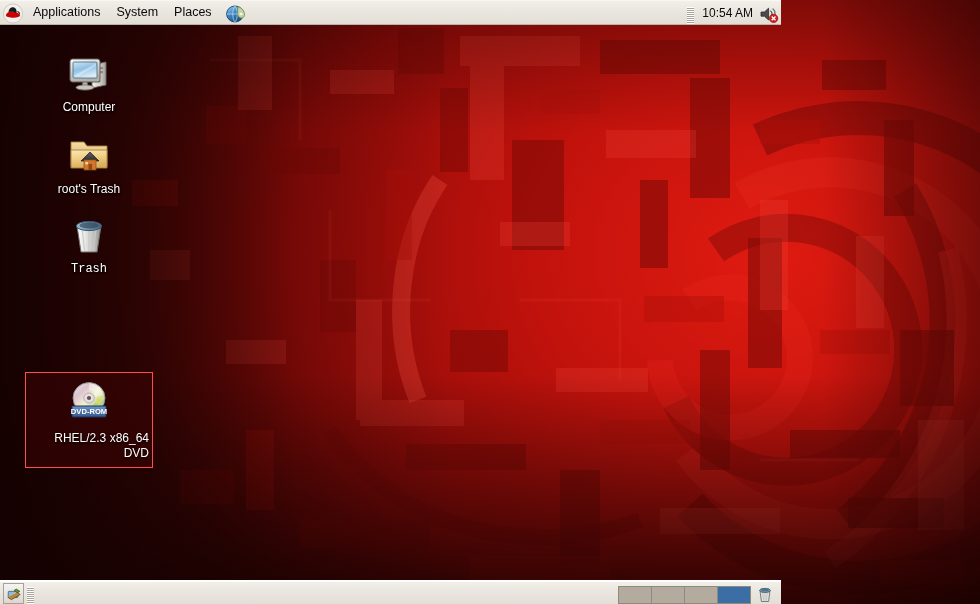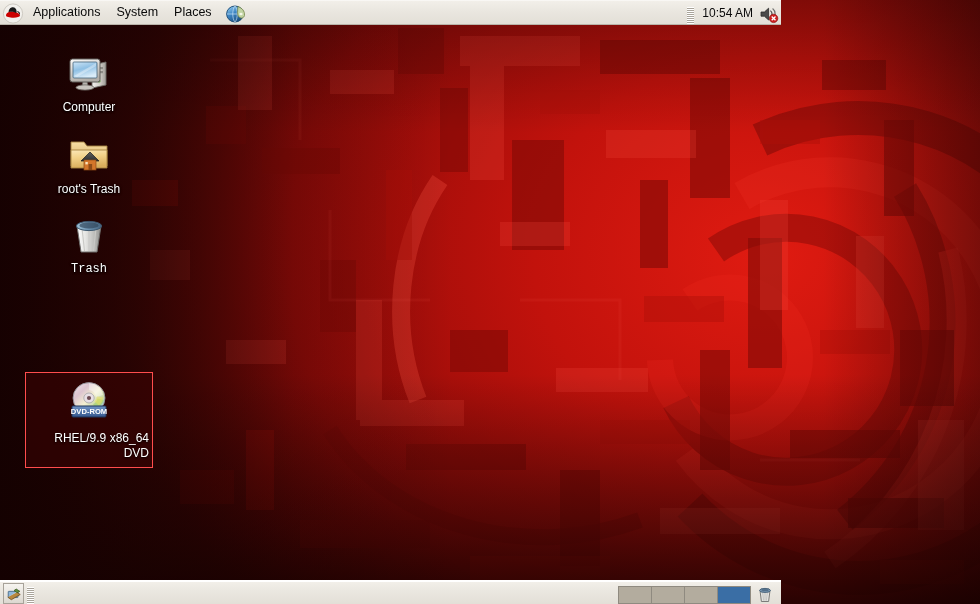--- a/index.html
+++ b/index.html
@@ -385,21 +385,21 @@
       <ellipse cx="24" cy="19" rx="16" ry="15.4" fill="url(#disc)" stroke="#8d8f96" stroke-width="0.9"></ellipse>
       <path d="M24 4 A 15 15 0 0 1 38 16 L31 18 A 8.4 8.4 0 0 0 24 11 Z" fill="#ffffff" opacity="0.40"></path>
       <path d="M31 30 A 15 15 0 0 0 39 21 L32.5 19.6 A 8.6 8.6 0 0 1 28 25.5 Z" fill="#9bd15e" opacity="0.55"></path>
       <path d="M34 26.5 A 15 15 0 0 0 38.6 18.5 L32 17.4 A 8.6 8.6 0 0 1 29.4 22.6 Z" fill="#f0e05a" opacity="0.5"></path>
       <ellipse cx="24" cy="19" rx="5.2" ry="5" fill="#e8dfe4" stroke="#9a9ca1" stroke-width="0.7"></ellipse>
       <ellipse cx="24" cy="19" rx="2.1" ry="2" fill="#6d4c52"></ellipse>
 
       <rect x="7" y="27" width="34" height="11" rx="1" fill="url(#lbl)" stroke="#20365c" stroke-width="1"></rect>
       <text x="24" y="35" font-family="'Liberation Sans', sans-serif" font-size="7.6" font-weight="bold" fill="#ffffff" text-anchor="middle">DVD-ROM</text>
     </svg>
-    <div class="caption">RHEL/9.9 x86_64 DVD</div>
+    <div class="caption">RHEL/2.3 x86_64 DVD</div>
   </div>
 
   <div id="top-panel" class="panel">
 
     <svg id="rh-logo" viewBox="0 0 22 21">
       <circle cx="11" cy="10.5" r="9.6" fill="#f2f0ec" stroke="#c4c0b8" stroke-width="0.8"></circle>
       <path d="M4 12.6 C4 10 6.4 8.4 9.6 8.4 C12.4 8.4 15 9.2 16.6 10.4 C17.6 11.1 18.2 11.9 18 12.6 C17.7 13.9 15.2 14.8 11.6 14.8 C7.4 14.8 4 13.9 4 12.6 Z" fill="#cc0000"></path>
       <path d="M6.6 9.2 C6.6 6.4 8.4 4.2 10.8 4.2 C13.1 4.2 14.6 5.9 14.6 8.2 C14.6 8.9 14.4 9.6 14.1 10.2 C12.8 9.3 11.1 8.8 9.4 8.8 C8.4 8.8 7.4 8.9 6.6 9.2 Z" fill="#1a1a1a"></path>
       <path d="M15.4 8.1 C16.4 8.4 17.5 9.2 17.9 10.1 C18.2 10.8 18 11.4 17.5 11.7 C17.3 10.6 16.5 9.6 15.3 8.8 Z" fill="#1a1a1a"></path>
     </svg>

